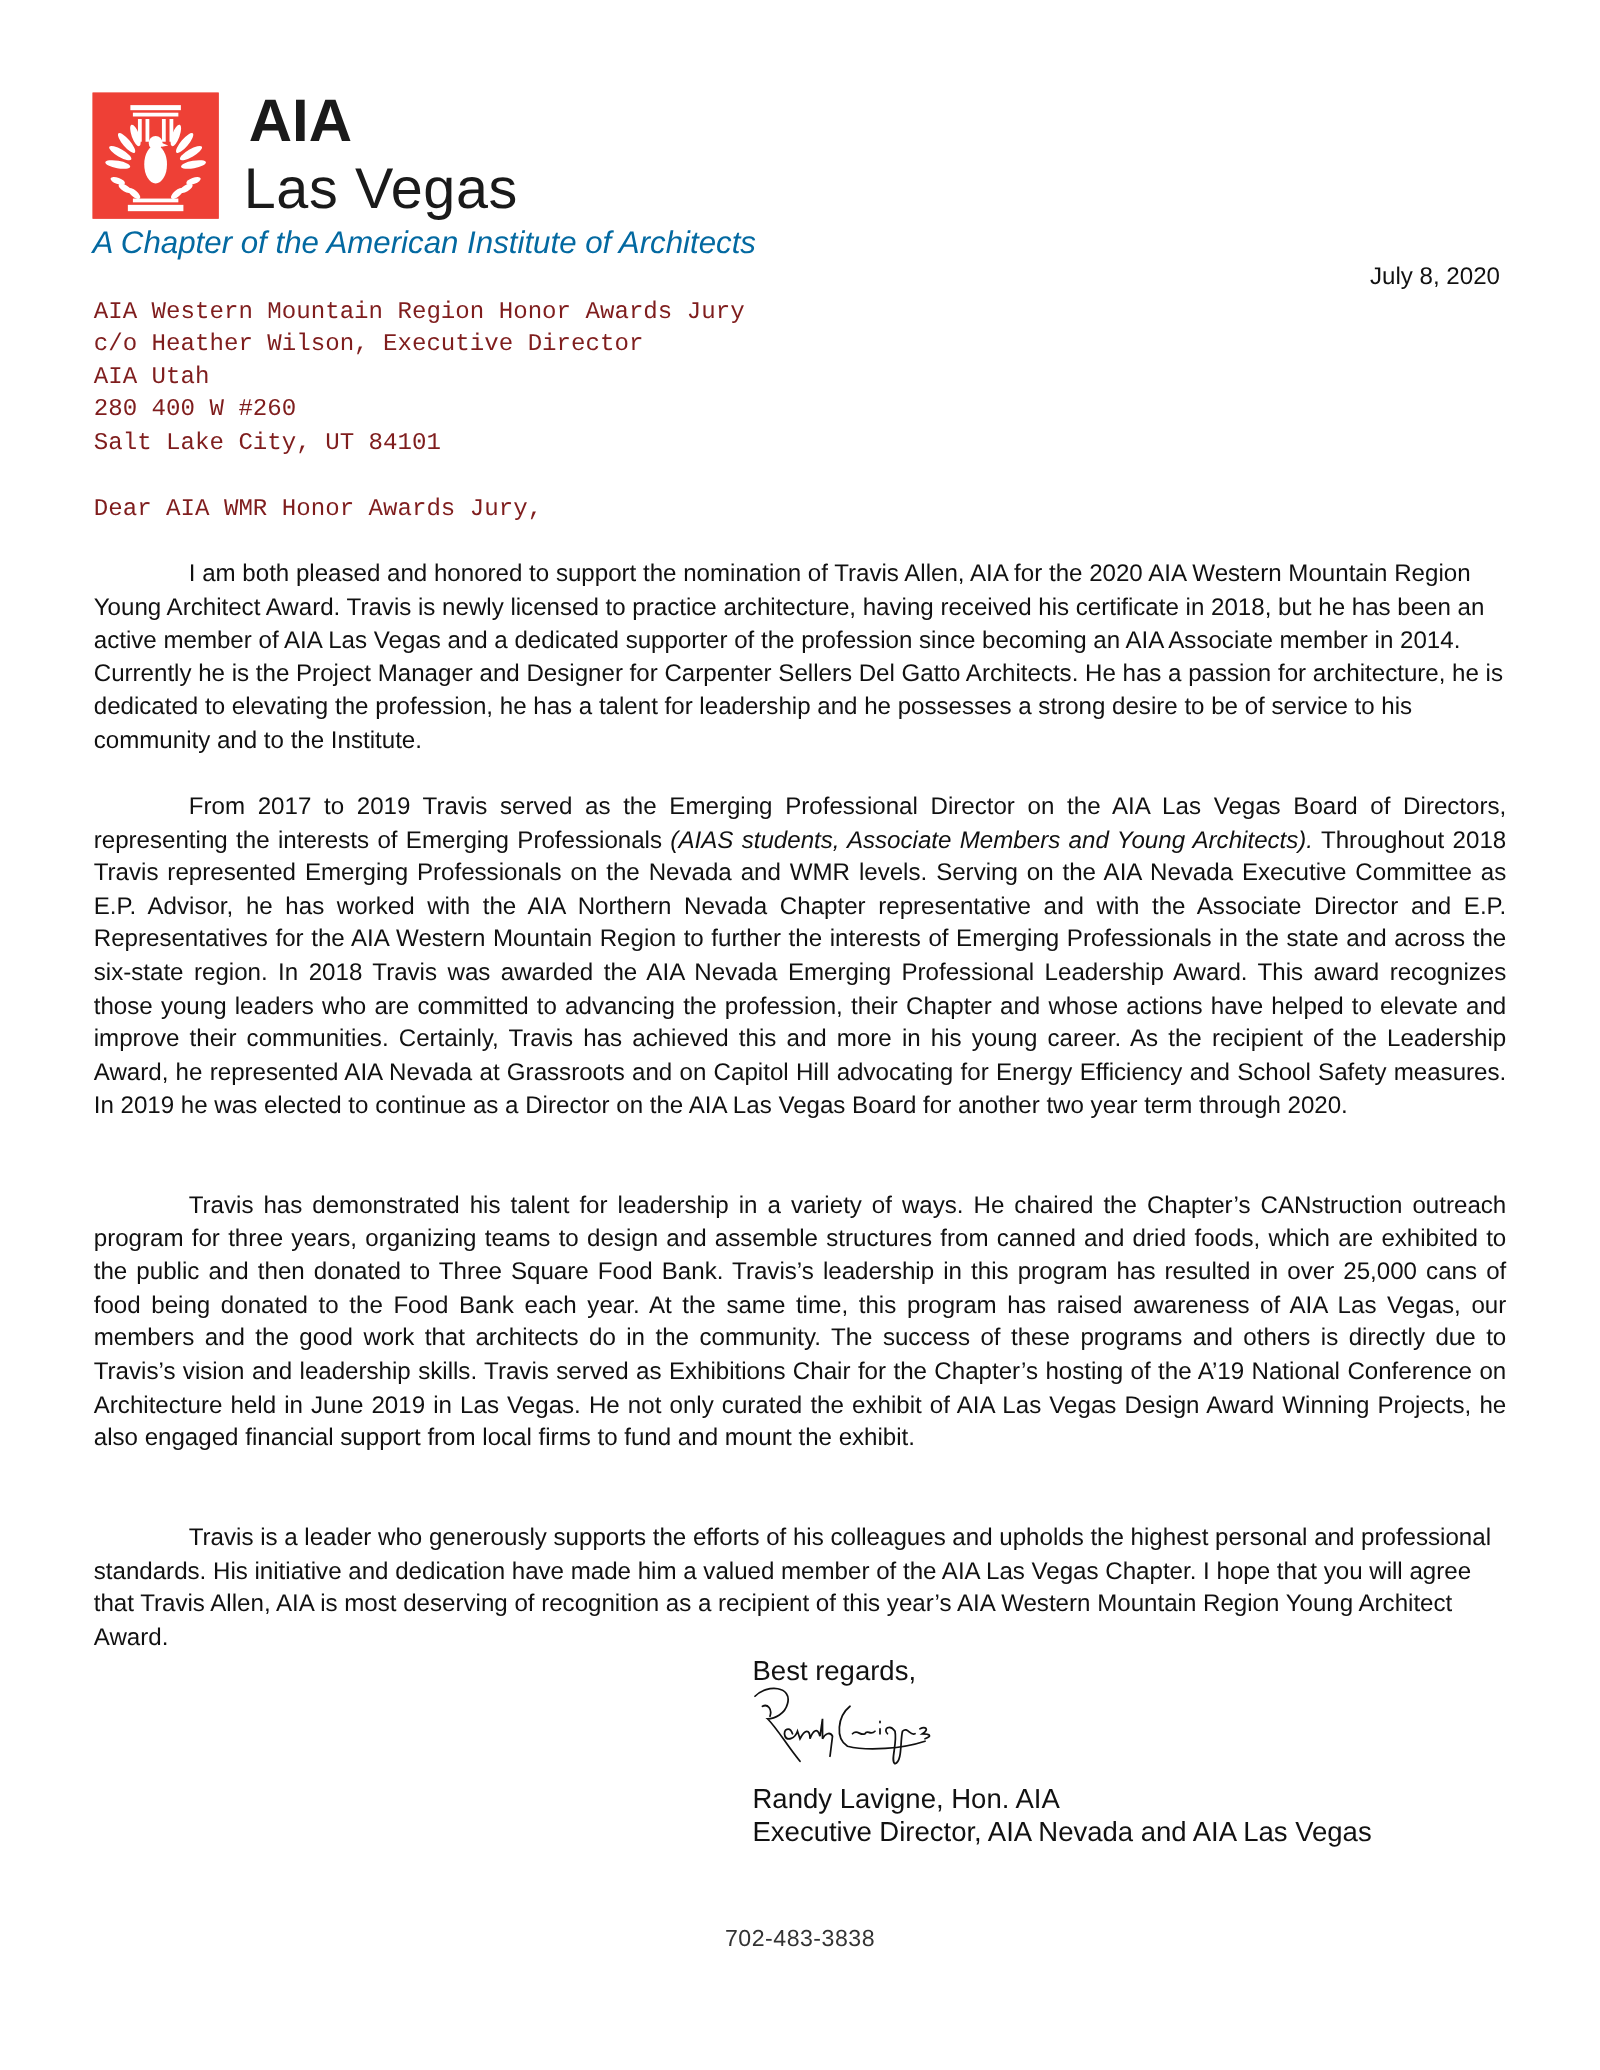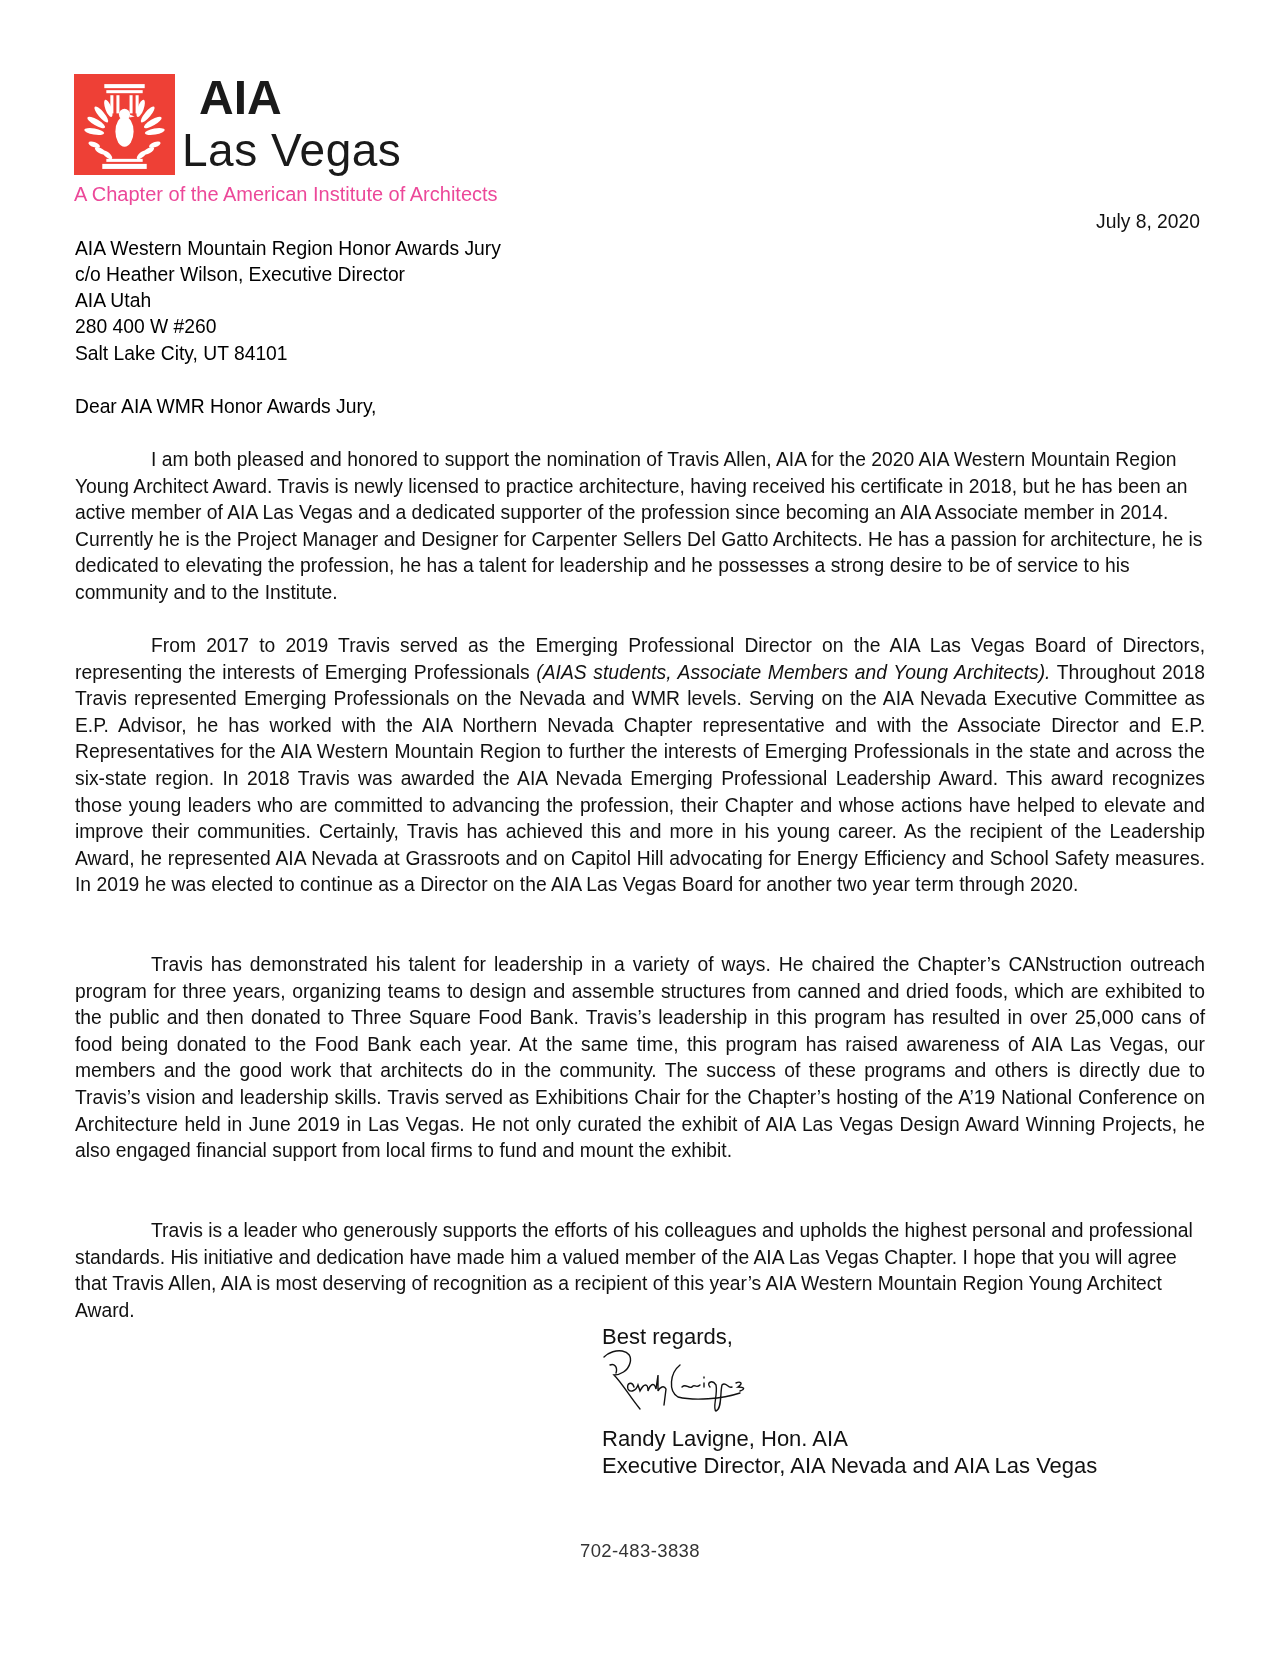--- a/index.html
+++ b/index.html
@@ -4,25 +4,25 @@
 <style>
   html, body { margin: 0; padding: 0; background: #ffffff; }
   body { width: 1280px; height: 1656px; position: relative; overflow: hidden;
          font-family: "Liberation Sans", sans-serif; color: #111111; }
   .page { position: absolute; left: 0; top: 0; width: 1280px; height: 1256px; }
 
   
   .logo-mark { position: absolute; left: 74px; top: 74px; width: 101px; height: 101px; background: #ee4036; }
   .logo-mark svg { width: 101px; height: 101px; display: block; }
   .brand-aia { position: absolute; left: 199px; top: 70px; font-size: 48px; font-weight: 700; letter-spacing: 0px; color: #1a1a1a; line-height: 56px; }
-  .brand-city { position: absolute; left: 182px; top: 123px; font-size: 46px; font-weight: 400; color: #1a1a1a; line-height: 54px; letter-spacing: 0.5px; }
-  .brand-tag { position: absolute; left: 74px; top: 183px; font-size: 20px; color: #ec4899; line-height: 22px; }
+  .brand-city { position: absolute; left: 195px; top: 123px; font-size: 46px; font-weight: 400; color: #1a1a1a; line-height: 54px; letter-spacing: 0.5px; }
+  .brand-tag { position: absolute; left: 74px; top: 183px; font-size: 25px; color: #0369a1; line-height: 22px; font-style: italic; }
 
   
-  .line { position: absolute; left: 75px; font-size: 19.3px; line-height: 26px; white-space: nowrap; color: #000000; }
+  .line { position: absolute; left: 75px; font-size: 19.3px; line-height: 26px; white-space: nowrap; color: #7f1d1d; font-family: Liberation Mono, monospace; }
   .date { position: absolute; right: 80px; top: 209px; font-size: 19.3px; line-height: 26px; }
   .para { position: absolute; left: 75px; width: 1130px; font-size: 19.3px; line-height: 27.8px; color: #111; }
   .para p { margin: 0; text-indent: 76px; }
   .justify p { text-align: justify; }
   .justify p { text-align-last: left; }
   b { font-weight: 400; }
   i { font-style: italic; margin-top: 34px; }
 
   .closing { position: absolute; left: 602px; font-size: 22px; line-height: 26px; white-space: nowrap; }
   .signature { position: absolute; left: 600px; top: 1418px; width: 160px; height: 80px; }

